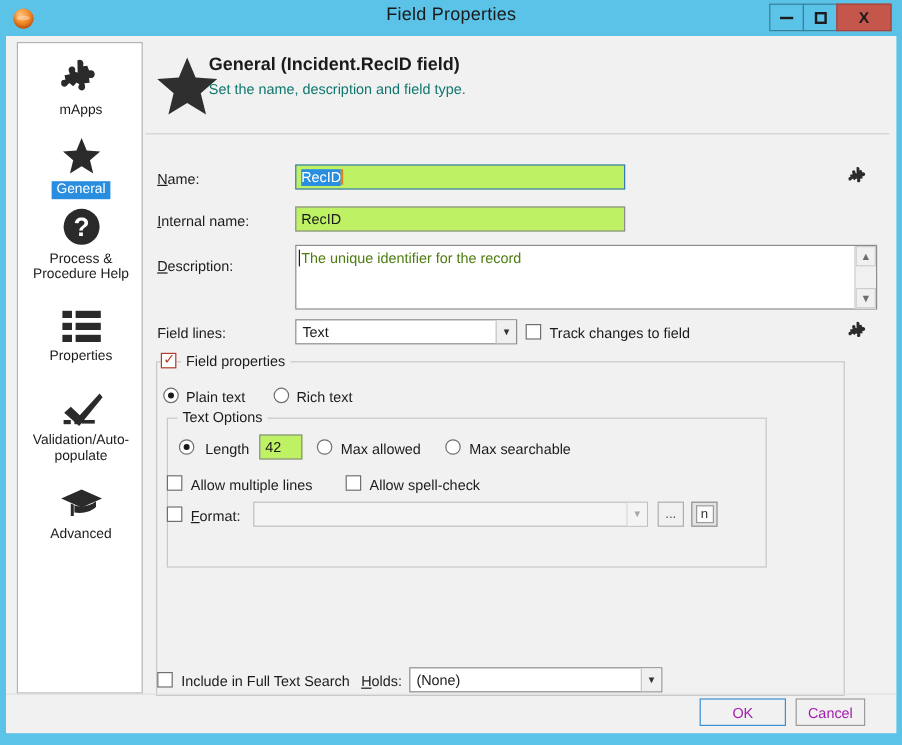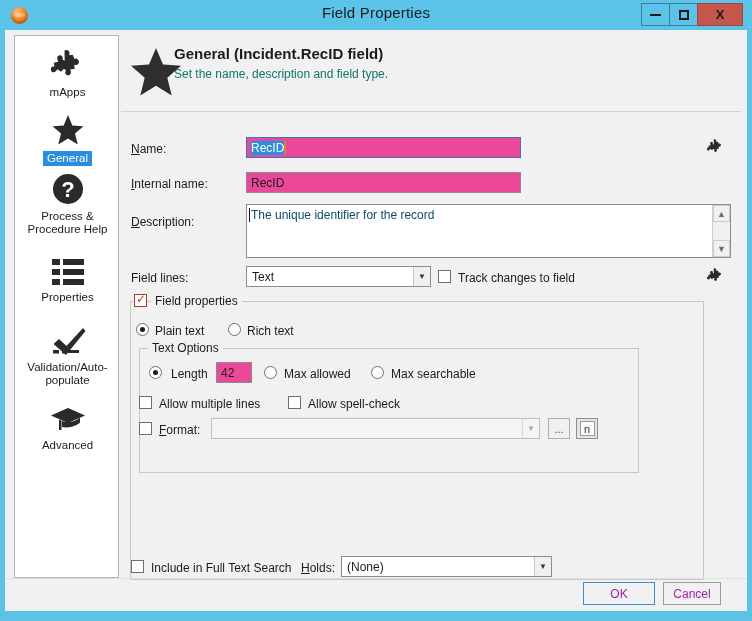--- a/index.html
+++ b/index.html
@@ -81,36 +81,36 @@
     position:absolute;left:53px;top:32px;font-size:12px;color:#0f766e;
   }
   .hdr-rule{
     position:absolute;left:0;top:76px;width:620px;height:1px;background:#d2d2d2;
   }
   
   .lbl{position:absolute;font-size:12px;color:#1b1b1b;}
   .lbl u{text-decoration:underline;}
   .txtbox{
     position:absolute;box-sizing:border-box;
-    background:#ec4899;border:1px solid #8c8c8c;
+    background:#bef264;border:1px solid #8c8c8c;
     font-family:"Liberation Sans",sans-serif;font-size:12px;color:#1b1b1b;
     padding:2px 4px;outline:none;
   }
   .txtbox.focused{border:1px solid #3a77b5;}
   .sel-text{background:#2a8ee0;color:#ffffff;}
   .caret{
     display:inline-block;width:2px;height:13px;background:#e08020;
     vertical-align:-2px;
   }
   .textarea-wrap{
     position:absolute;box-sizing:border-box;background:#ffffff;
     border:1px solid #8c8c8c;
   }
   .textarea-wrap .content{
-    position:absolute;left:4px;top:3px;right:20px;font-size:12px;color:#0c4a6e;
+    position:absolute;left:4px;top:3px;right:20px;font-size:12px;color:#4d7c0f;
   }
   .ta-caret{
     position:absolute;left:2px;top:3px;width:1px;height:14px;background:#1b1b1b;
   }
   .vscroll{
     position:absolute;right:0;top:0;bottom:0;width:17px;
     background:#f0f0f0;border-left:1px solid #cfcfcf;
   }
   .vscroll .arrow{
     position:absolute;left:0;width:17px;height:17px;background:#f0f0f0;

